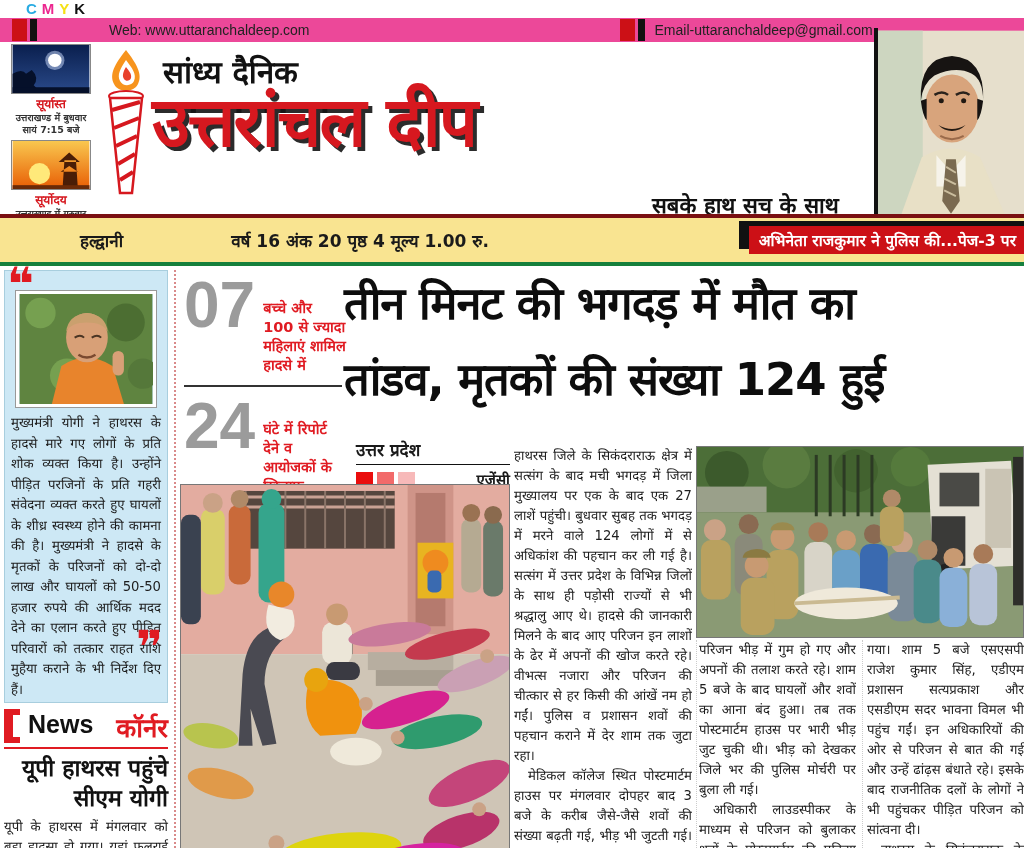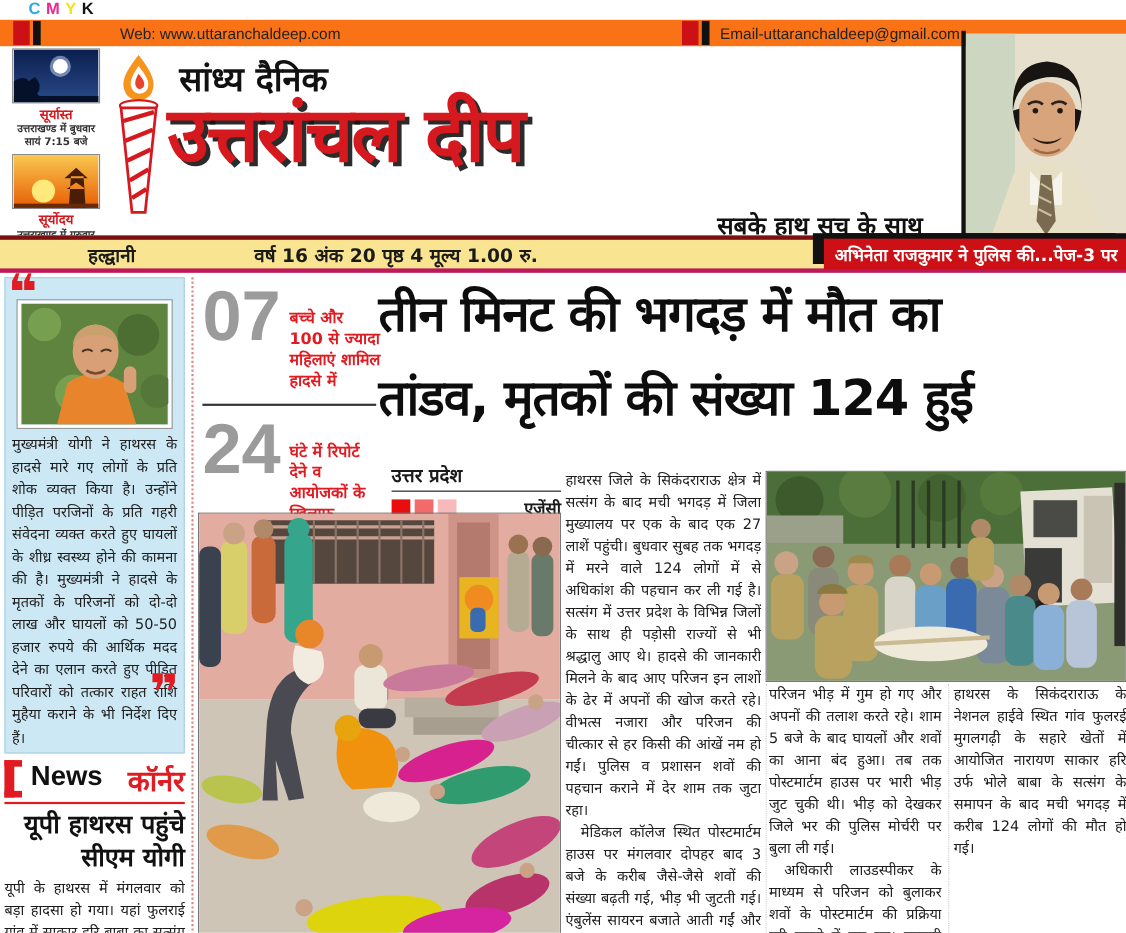--- a/index.html
+++ b/index.html
@@ -5,21 +5,21 @@
   * { margin:0; padding:0; box-sizing:border-box; }
   html,body { width:1024px; height:848px; }
   body {
     position:relative; overflow:hidden; background:#fff;
     font-family:"DejaVu Sans","Liberation Sans",sans-serif; color:#1a1a1a;
   }
   
   .cmyk-strip { height:18px; padding-left:26px; display:flex; gap:4px;
     font:bold 15px/18px "Liberation Sans",sans-serif; letter-spacing:1px; }
   .cmyk-c{color:#29abe2}.cmyk-m{color:#ec268f}.cmyk-y{color:#f5e115}.cmyk-k{color:#111}
-  .contact-bar { height:24px; background:#f97316; display:flex; align-items:center;
+  .contact-bar { height:24px; background:#ec4899; display:flex; align-items:center;
     font:14px/24px "Liberation Sans",sans-serif; color:#222; }
   .flag { display:flex; gap:3px; height:22px; margin-left:12px; }
   .flag .r{width:15px;background:#cc1016}.flag .k{width:7px;background:#111}
   .contact-bar .web{margin-left:72px}
   .contact-bar .flag2{margin-left:310px}
   .contact-bar .email{margin-left:10px}
   
   .masthead { position:relative; height:172px; }
   .weather { position:absolute; left:6px; top:2px; width:90px; text-align:center; }
   .weather .ph { width:80px; height:50px; margin:0 auto; border:1px solid #888; display:block; }
@@ -27,22 +27,22 @@
   .weather .l { font-size:9.5px; font-weight:bold; color:#333; line-height:12px; }
   .torch { position:absolute; left:99px; top:6px; }
   .daily-label { position:absolute; left:163px; top:8px; font-size:31px; font-weight:bold; color:#111; }
   .paper-title { position:absolute; left:152px; top:30px; font-size:69px; font-weight:bold;
     color:#d6181f; letter-spacing:-2px; white-space:nowrap;
     text-shadow:4px 4px 0 rgba(20,20,20,.9); }
   .tagline { position:absolute; left:652px; top:147px; font-size:22px; font-weight:bold; color:#111; }
   .actor-photo { position:absolute; right:0; top:-14px; width:150px; height:200px;
     border-left:4px solid #111; display:block; }
   
-  .info-bar { height:34px; background:#f9e491; border-top:4px solid #7a1012;
-    border-bottom:4px solid #be185d; display:flex; align-items:center;
+  .info-bar { height:52px; background:#f9e491; border-top:4px solid #7a1012;
+    border-bottom:4px solid #15803d; display:flex; align-items:center;
     font-weight:bold; font-size:17px; position:relative; z-index:3; }
   .info-bar .city{margin-left:80px}
   .info-bar .edition{margin-left:108px}
   .info-bar .date{margin-left:96px}
   .teaser { margin-left:auto; background:#cc1016; color:#fff; font-size:15.5px;
     padding:3px 8px 3px 10px; box-shadow:-10px -5px 0 #111, 0 -5px 0 #111; }
   
   .content { position:relative; height:602px; }
   .abs { position:absolute; }
   
@@ -373,15 +373,16 @@
 
   <div class="abs col col1">
     <p>हाथरस जिले के सिकंदराराऊ क्षेत्र में सत्संग के बाद मची भगदड़ में जिला मुख्यालय पर एक के बाद एक 27 लाशें पहुंची। बुधवार सुबह तक भगदड़ में मरने वाले 124 लोगों में से अधिकांश की पहचान कर ली गई है। सत्संग में उत्तर प्रदेश के विभिन्न जिलों के साथ ही पड़ोसी राज्यों से भी श्रद्धालु आए थे। हादसे की जानकारी मिलने के बाद आए परिजन इन लाशों के ढेर में अपनों की खोज करते रहे। वीभत्स नजारा और परिजन की चीत्कार से हर किसी की आंखें नम हो गईं। पुलिस व प्रशासन शवों की पहचान कराने में देर शाम तक जुटा रहा।</p>
     <p>मेडिकल कॉलेज स्थित पोस्टमार्टम हाउस पर मंगलवार दोपहर बाद 3 बजे के करीब जैसे-जैसे शवों की संख्या बढ़ती गई, भीड़ भी जुटती गई। एंबुलेंस सायरन बजाते आती गईं और लाशों के ढेर लगते चलते गए। कुछ घायलों को निजी वाहनों से भी मेडिकल कॉलेज लाया गया। जिनमें से अधिकांश ने रास्ते में ही दम तोड़ दिया। इनके साथ सत्संग में गए</p>
   </div>
   <div class="abs col col2">
     <p>परिजन भीड़ में गुम हो गए और अपनों की तलाश करते रहे। शाम 5 बजे के बाद घायलों और शवों का आना बंद हुआ। तब तक पोस्टमार्टम हाउस पर भारी भीड़ जुट चुकी थी। भीड़ को देखकर जिले भर की पुलिस मोर्चरी पर बुला ली गई।</p>
     <p>अधिकारी लाउडस्पीकर के माध्यम से परिजन को बुलाकर शवों के पोस्टमार्टम की प्रक्रिया पूरी कराने में जुट गए। एएसपी धनंजय सिंह कुशवाहा ने माइक को संभाला। शवों के पास मिले नाम-पतों से घोषणा कर बुलाया जाता रहा। जो परिजन पहुंचे, उनके शवों को पोस्टमार्टम शुरू कराया</p>
   </div>
   <div class="abs col col3">
+    <p>गया। शाम 5 बजे एसएसपी राजेश कुमार सिंह, एडीएम प्रशासन सत्यप्रकाश और एसडीएम सदर भावना विमल भी पहुंच गईं। इन अधिकारियों की ओर से परिजन से बात की गई और उन्हें ढांढ़स बंधाते रहे। इसके बाद राजनीतिक दलों के लोगों ने भी पहुंचकर पीड़ित परिजन को सांत्वना दी।</p>
     <p>हाथरस के सिकंदराराऊ के नेशनल हाईवे स्थित गांव फुलरई मुगलगढ़ी के सहारे खेतों में आयोजित नारायण साकार हरि उर्फ भोले बाबा के सत्संग के समापन के बाद मची भगदड़ में करीब 124 लोगों की मौत हो गई।</p>
   </div>
 </div>
 
 </body></html>

